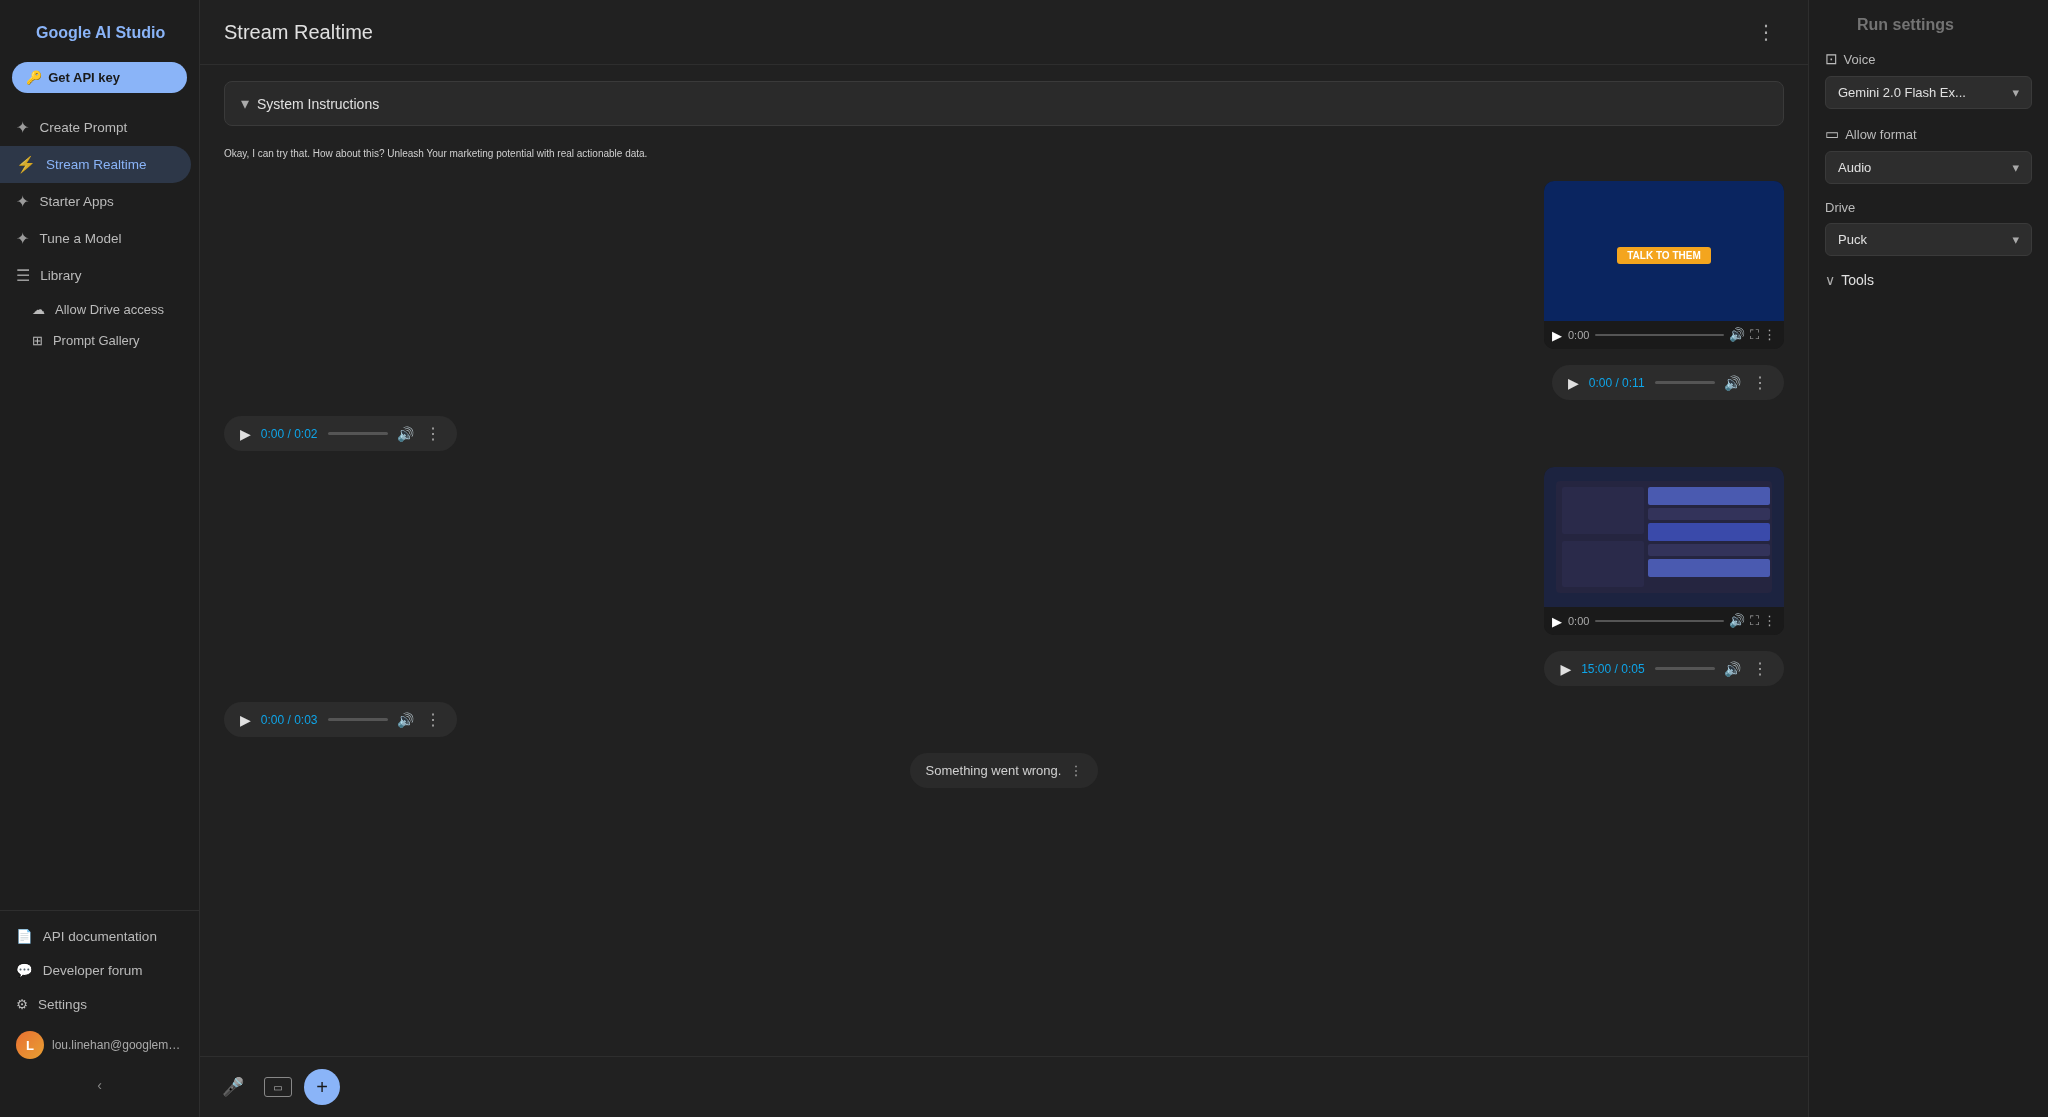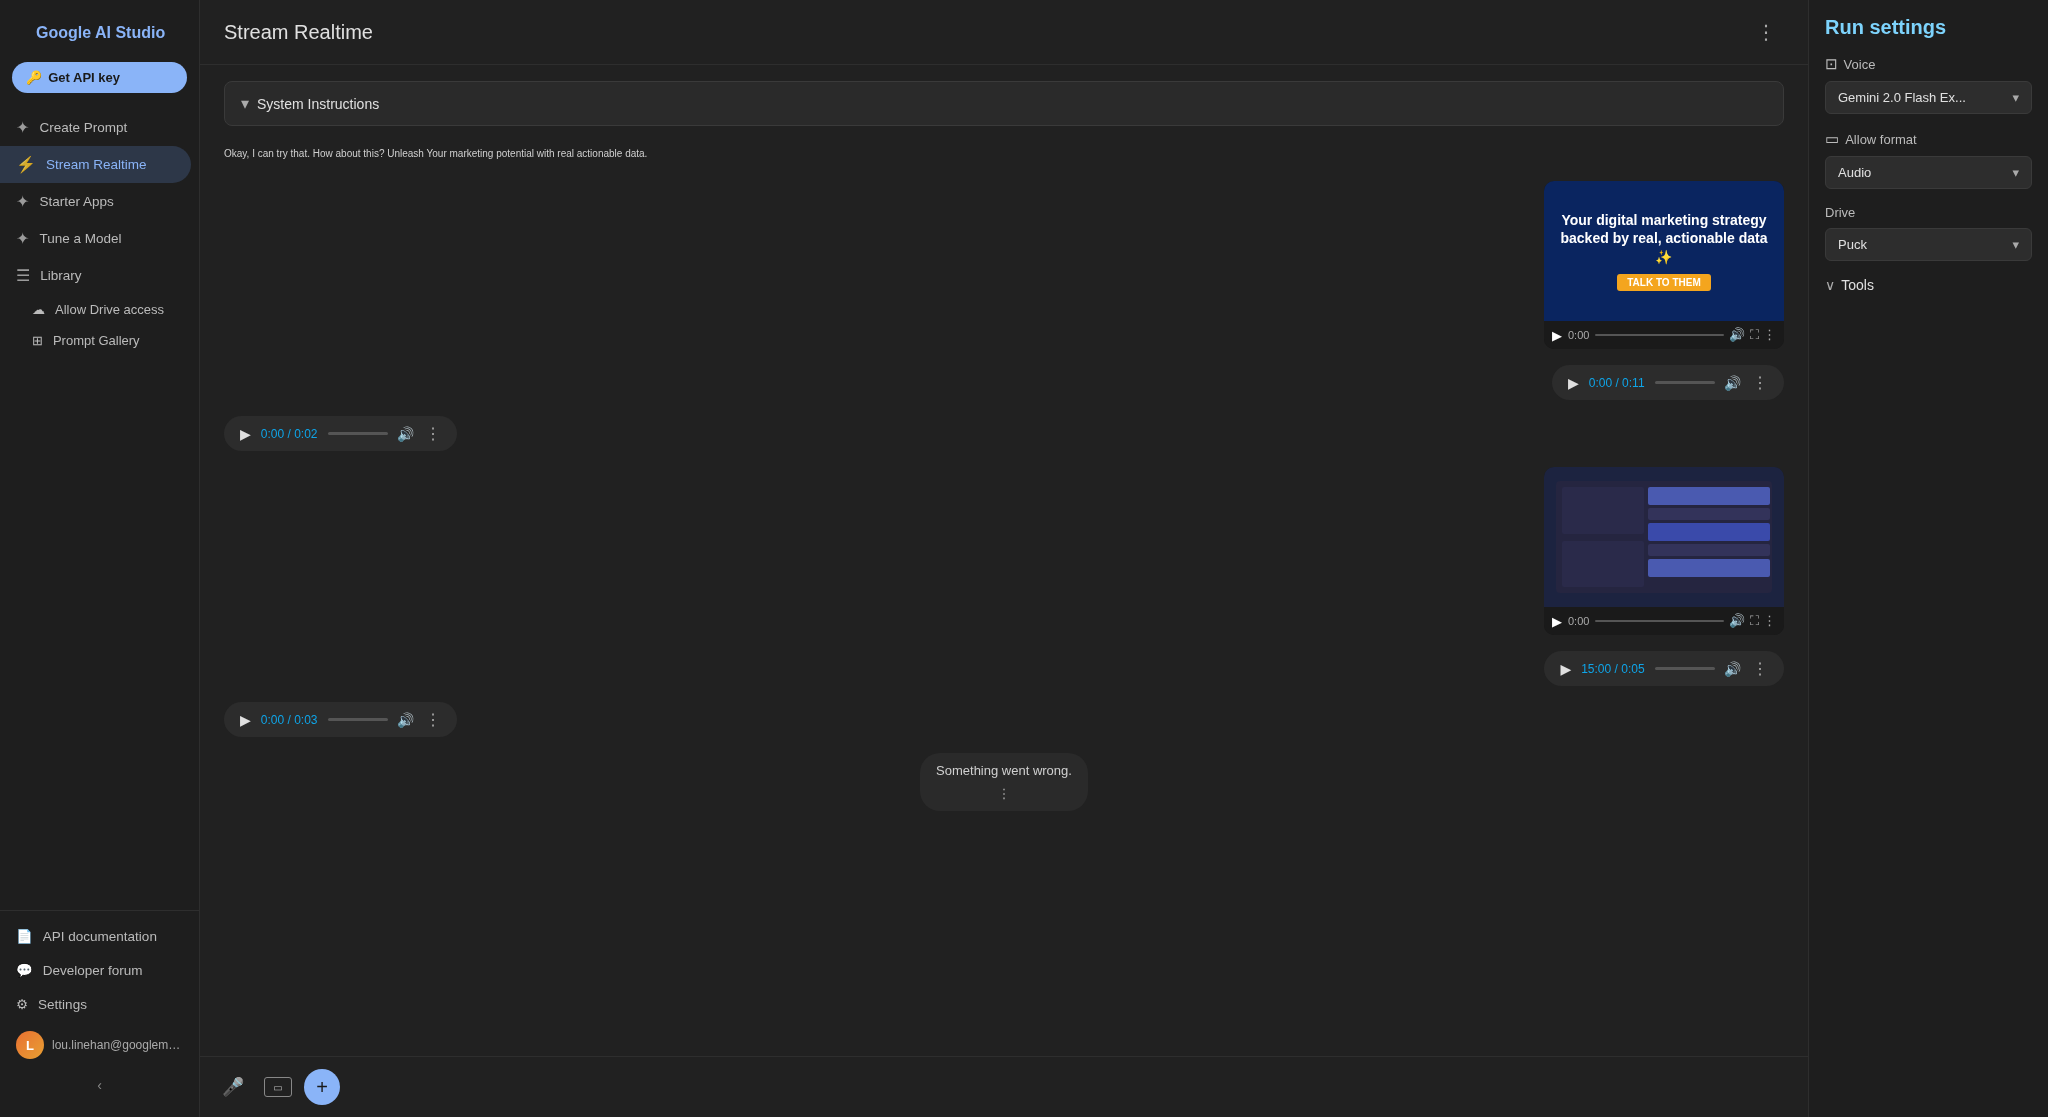--- a/index.html
+++ b/index.html
@@ -299,21 +299,20 @@
     .error-msg {
       align-self: center;
       background: #2a2a2a;
       border-radius: 20px;
       padding: 10px 16px;
       font-size: 13px;
       color: #d0d0d0;
       display: flex;
       align-items: center;
       gap: 8px;
-      flex-direction: column;
     }
 
     
     .input-area {
       border-top: 1px solid #2e2e2e;
       padding: 12px 16px;
       display: flex;
       align-items: center;
       gap: 12px;
       background: #212121;
@@ -374,23 +373,24 @@
       min-width: 240px;
       background: #1e1e1e;
       border-left: 1px solid #2e2e2e;
       padding: 16px;
       display: flex;
       flex-direction: column;
       gap: 16px;
       overflow-y: auto;
     }
     .run-settings-title {
-      font-size: 20px;
+      font-size: 16px;
       font-weight: 600;
-      color: #7dd3fc;
+      color: #737373;
+      margin-left: 32px;
     }
     .settings-group { display: flex; flex-direction: column; gap: 8px; }
     .settings-label {
       font-size: 13px;
       color: #bbb;
       display: flex;
       align-items: center;
       gap: 6px;
     }
     .settings-label .label-icon { font-size: 15px; }
@@ -505,23 +505,20 @@
       <span class="label">System Instructions</span>
     </div>
 
     <div class="chat-messages">
 
       <div class="msg-text">Okay, I can try that. How about this? Unleash Your marketing potential with real actionable data.</div>
 
       <div class="video-card" style="align-self: flex-end;">
         <div class="video-thumbnail">
           <div class="video-thumb-content">
-            <div class="video-thumb-text">
-              Your digital marketing strategy backed by real, actionable data ✨
-            </div>
             <div class="video-cta">TALK TO THEM</div>
           </div>
         </div>
         <div class="video-controls-bar">
           <button class="video-play-btn">▶</button>
           <span class="video-time">0:00</span>
           <div class="video-progress-bar"></div>
           <div class="video-icons">
             <span class="video-icon">🔊</span>
             <span class="video-icon">⛶</span>

